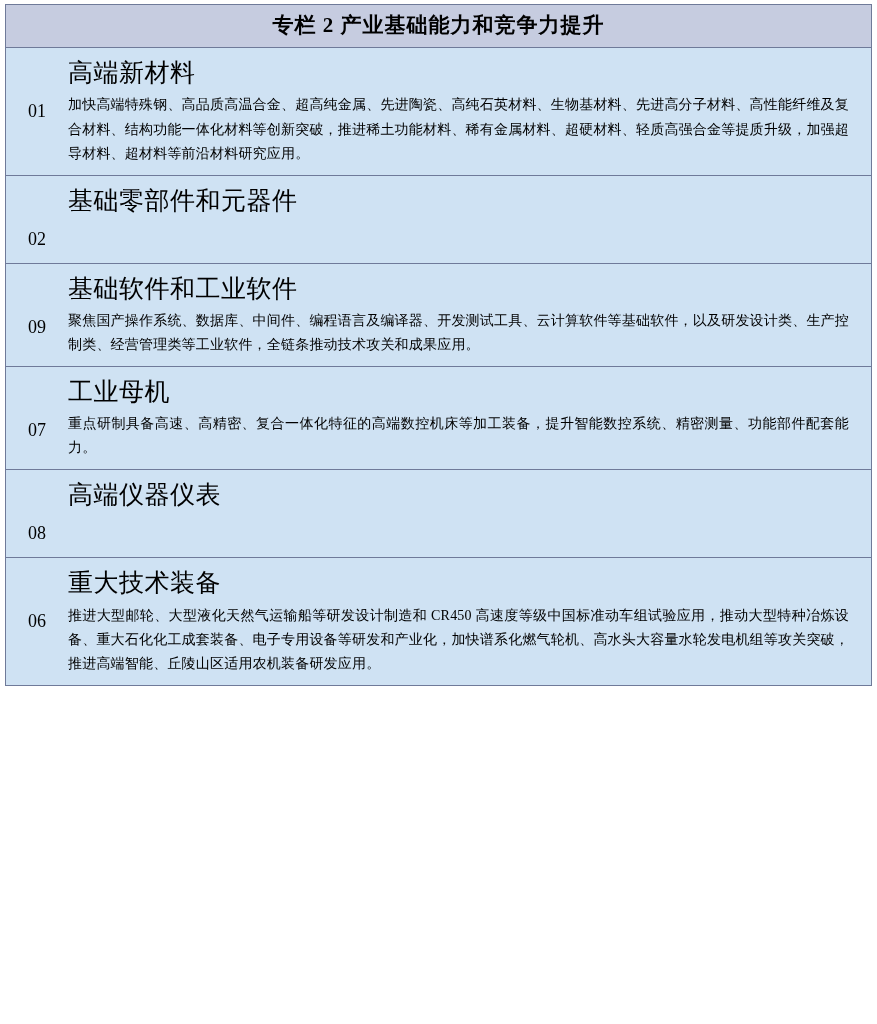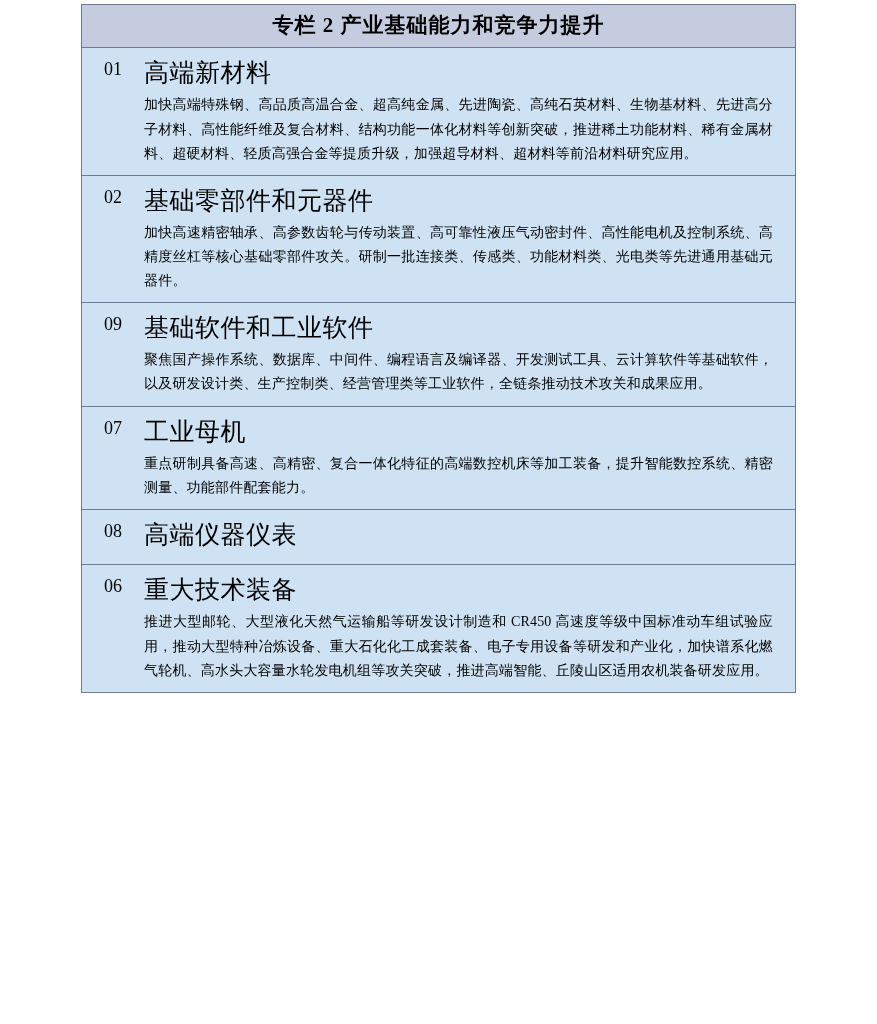--- a/index.html
+++ b/index.html
@@ -6,21 +6,21 @@
     margin: 0;
     padding: 0;
     background: #ffffff;
   }
   body {
     width: 877px;
     font-family: "Liberation Serif", "DejaVu Serif", serif;
     color: #000000;
   }
   .box {
-    width: 715px;
+    width: 867px;
     margin: 4px auto 0 auto;
     border: 1px solid #6f7a99;
     box-sizing: border-box;
     background: #cfe2f3;
   }
   .box-title {
     background: #c6cce0;
     border-bottom: 1px solid #6f7a99;
     text-align: center;
     font-size: 21px;
@@ -40,20 +40,21 @@
     border-bottom: none;
   }
   .entry-num {
     flex: 0 0 auto;
     width: 62px;
     text-align: center;
     font-size: 18px;
     line-height: 1.55;
     padding-top: 1px;
     font-family: "Liberation Serif", "DejaVu Serif", serif;
+    margin-top: 42px;
   }
   .entry-body {
     flex: 1 1 auto;
     padding-right: 22px;
   }
   .entry-head {
     font-size: 25px;
     font-weight: normal;
     line-height: 1.45;
     margin-bottom: 2px;
@@ -79,21 +80,20 @@
     <div class="entry-body">
       <div class="entry-head">高端新材料</div>
       <div class="entry-text">加快高端特殊钢、高品质高温合金、超高纯金属、先进陶瓷、高纯石英材料、生物基材料、先进高分子材料、高性能纤维及复合材料、结构功能一体化材料等创新突破，推进稀土功能材料、稀有金属材料、超硬材料、轻质高强合金等提质升级，加强超导材料、超材料等前沿材料研究应用。</div>
     </div>
   </div>
 
   <div class="entry">
     <div class="entry-num">02</div>
     <div class="entry-body">
       <div class="entry-head">基础零部件和元器件</div>
-      <div class="entry-text">加快高速精密轴承、高参数齿轮与传动装置、高可靠性液压气动密封件、高性能电机及控制系统、高精度丝杠等核心基础零部件攻关。研制一批连接类、传感类、功能材料类、光电类等先进通用基础元器件。</div>
     </div>
   </div>
 
   <div class="entry">
     <div class="entry-num">09</div>
     <div class="entry-body">
       <div class="entry-head">基础软件和工业软件</div>
       <div class="entry-text">聚焦国产操作系统、数据库、中间件、编程语言及编译器、开发测试工具、云计算软件等基础软件，以及研发设计类、生产控制类、经营管理类等工业软件，全链条推动技术攻关和成果应用。</div>
     </div>
   </div>

